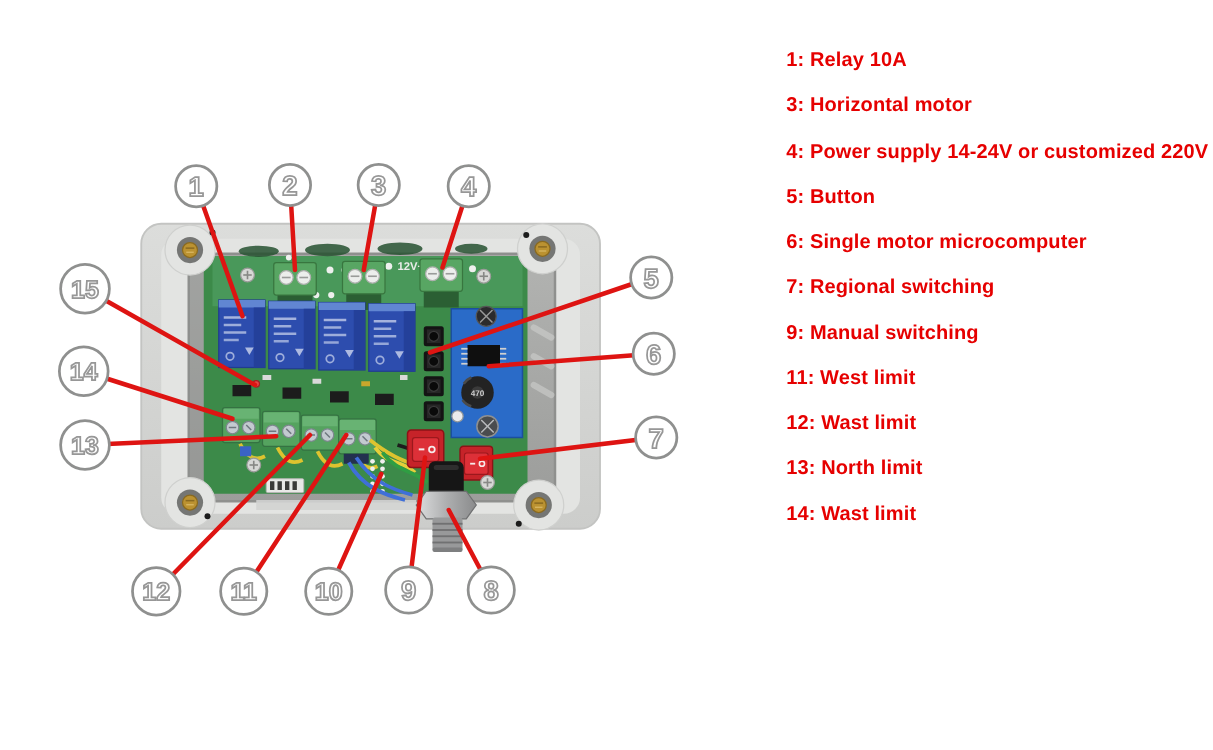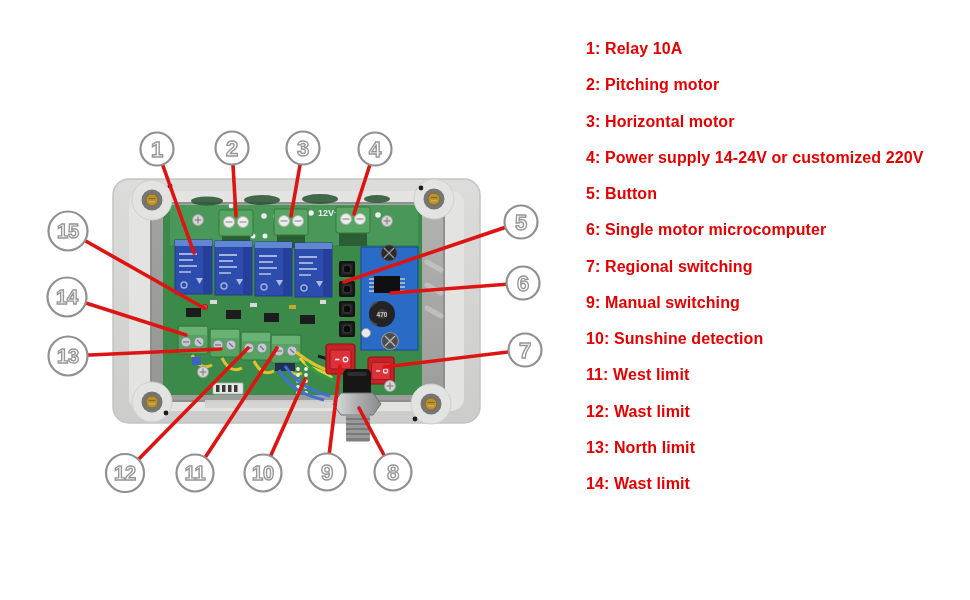--- a/index.html
+++ b/index.html
@@ -1,21 +1,21 @@
 <!DOCTYPE html>
 <html><head>
 <meta charset="utf-8">
 <style>
   html,body{margin:0;padding:0;background:#ffffff;}
   .stage{position:relative;width:970px;height:600px;background:#ffffff;overflow:hidden;
          font-family:"Liberation Sans",sans-serif;}
   .photo-svg{position:absolute;left:0;top:0;}
   .legend{position:absolute;left:586px;top:40px;width:380px;}
   .legend-item{height:36.25px;font-size:16px;font-weight:bold;line-height:17px;
-               color:#e60000;white-space:nowrap;letter-spacing:.1px;}
+               color:#e60000;white-space:nowrap;letter-spacing:.1px;margin-left:43px;}
   .callout-num{font-family:"Liberation Sans",sans-serif;font-weight:bold;
                fill:#ffffff;stroke:#979797;stroke-width:1.4px;}
   .num1{font-size:22px;} .num2{font-size:20px;}
   .leader{stroke:#de1412;stroke-width:3.6;stroke-linecap:round;}
   .ccirc{fill:#ffffff;stroke:#8f908f;stroke-width:2.2;}
 </style>
 </head>
 <body>
 
 <div class="stage">
@@ -343,27 +343,25 @@
       </g>
       <g>
         <circle class="ccirc" cx="68" cy="231" r="19.5"></circle>
         <text class="callout-num num2" x="68" y="238" text-anchor="middle">15</text>
       </g>
     </g>
   </svg>
 
   <div class="legend">
     <div class="legend-item">1: Relay 10A</div>
-    <div class="legend-item">2: Pitching motor</div>
     <div class="legend-item">3: Horizontal motor</div>
     <div class="legend-item">4: Power supply 14-24V or customized 220V</div>
     <div class="legend-item">5: Button</div>
     <div class="legend-item">6: Single motor microcomputer</div>
     <div class="legend-item">7: Regional switching</div>
     <div class="legend-item">9: Manual switching</div>
-    <div class="legend-item">10: Sunshine detection</div>
     <div class="legend-item">11: West limit</div>
     <div class="legend-item">12: Wast limit</div>
     <div class="legend-item">13: North limit</div>
     <div class="legend-item">14: Wast limit</div>
   </div>
 
 </div>
 
 </body></html>

